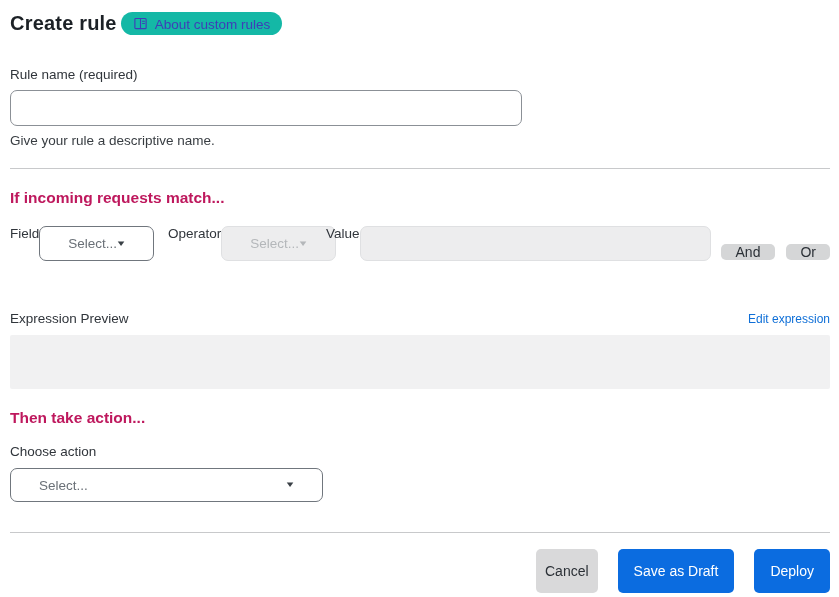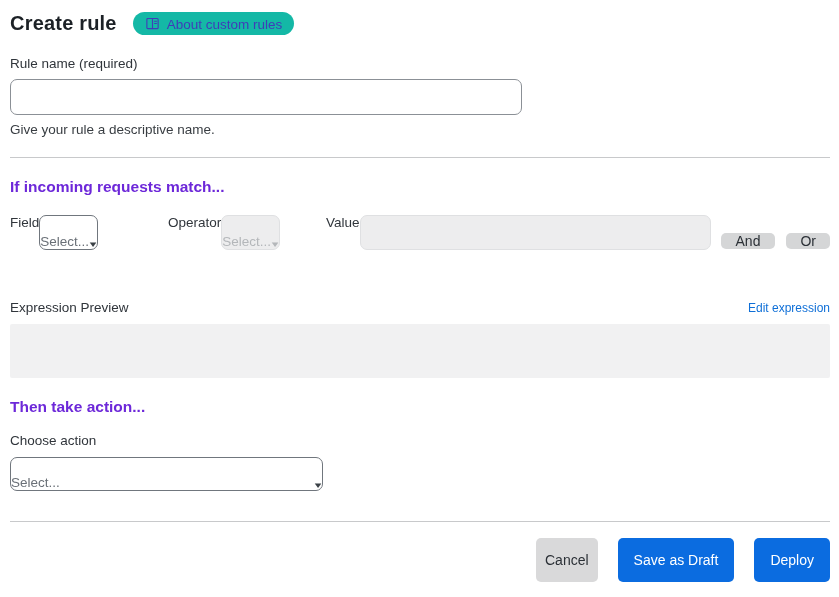--- a/index.html
+++ b/index.html
@@ -9,58 +9,58 @@
     color: #24282d;
     width: 839px;
   }
   .page {
     width: 839px;
     height: 597px;
     padding: 10px 9px 0 10px;
   }
 
   
-  .header { display: flex; align-items: center; gap: 16px; margin-top: 2px; }
+  .header { display: flex; align-items: center; gap: 4px; margin-top: 2px; }
   .page-title { font-size: 20px; font-weight: 700; color: #1c2126; margin: 0; letter-spacing: .2px; }
   .about-badge {
     display: inline-flex; align-items: flex-end; gap: 7px;
     background: #14b8a6; color: #3f3db8;
     border: none; border-radius: 12px;
     padding: 4px 12px; font-size: 13.5px; font-family: inherit;
     cursor: pointer; line-height: 1;
   }
   .about-badge svg { display: block; }
 
   
   .field-label { font-size: 13.5px; color: #30353b; }
-  .rule-name-label { margin-top: 21px; }
+  .rule-name-label { margin-top: 32px; }
   .text-input {
     display: block; width: 512px; height: 36px; margin-top: 8px;
     border: 1px solid #8b9096; border-radius: 7px;
     padding: 0 10px; font-size: 14px; font-family: inherit;
     background: #fff; outline: none;
   }
   .helper { font-size: 13.5px; color: #383d42; margin-top: 7px; }
 
   .divider { border: none; border-top: 1px solid #c8c9cb; margin: 0; }
   .divider-top { margin-top: 20px; }
   .divider-bottom { margin-top: 30px; }
 
-  .section-heading { font-size: 15.5px; font-weight: 700; color: #6d28d9; margin: 20px 0 0 0; }
+  .section-heading { font-size: 15.5px; font-weight: 700; color: #be185d; margin: 20px 0 0 0; }
 
   
   .condition-row { display: flex; align-items: flex-end; gap: 10px; margin-top: 19px; }
   .cond-col { display: flex; flex-direction: row; }
   .cond-col .field-label { margin-bottom: 9px; }
   .col-field, .col-operator { width: 148px; }
   .col-value { flex: 1; }
   .select {
     height: 35px; border: 1px solid #70767d; border-radius: 7px; background: #fff;
-    display: flex; align-items: flex-end; justify-content: space-between;
-    padding: 0 0; font-size: 13.5px; color: #6a7077; cursor: pointer;
+    display: flex; align-items: center; justify-content: space-between;
+    padding: 0 28px; font-size: 13.5px; color: #6a7077; cursor: pointer;
   }
   .caret { font-size: 8px; color: #3a4046; line-height: 1; transform: scaleX(1.4); }
   .select.disabled { background: #ededee; border-color: #dfe0e2; color: #b4b7ba; cursor: default; }
   .select.disabled .caret { color: #b4b7ba; }
   .value-input {
     height: 35px; width: 100%; background: #ededee; border: 1px solid #dfe0e2;
     border-radius: 7px; padding: 0 10px; font-size: 13.5px; font-family: inherit;
   }
   .gray-btn {
     height: 16px; background: #d5d6d7; border: none; border-radius: 5px;

